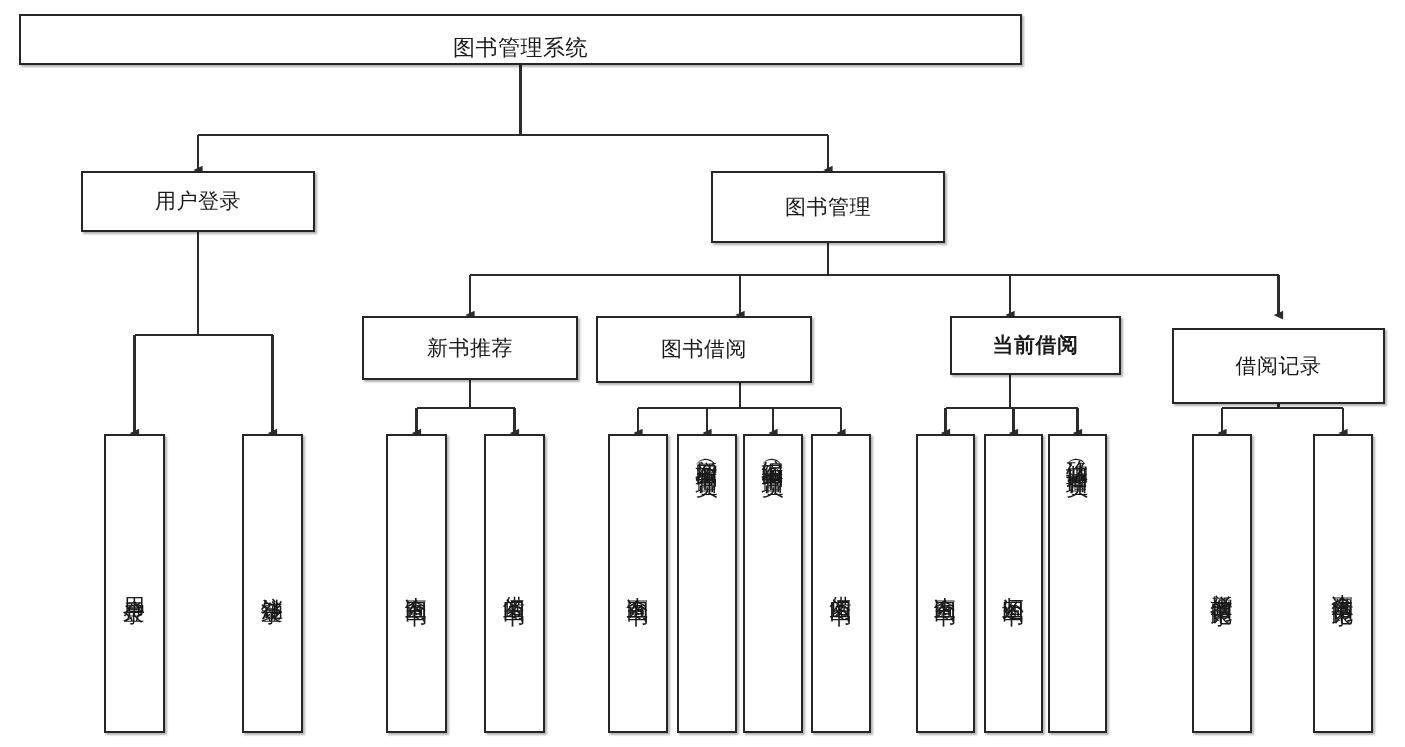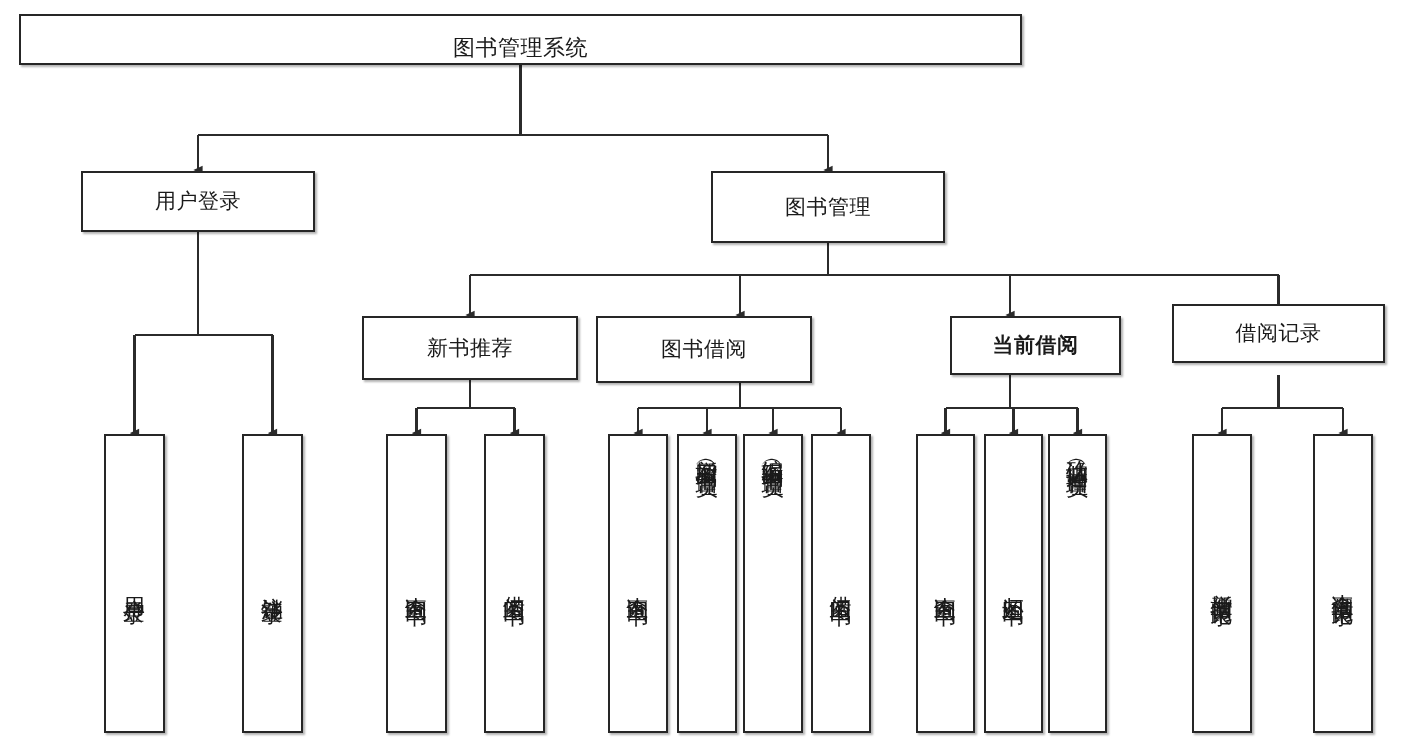--- a/index.html
+++ b/index.html
@@ -144,21 +144,21 @@
       </div>
       <div class="node-box horiz tier-t2" style="left: 362px; top: 316px; width: 216px; height: 64px;">
         <span class="node-label">新书推荐</span>
       </div>
       <div class="node-box horiz tier-t2" style="left: 596px; top: 316px; width: 216px; height: 67px;">
         <span class="node-label">图书借阅</span>
       </div>
       <div class="node-box horiz tier-t2" style="left: 950px; top: 316px; width: 171px; height: 59px; font-weight: bold;">
         <span class="node-label">当前借阅</span>
       </div>
-      <div class="node-box horiz tier-t2" style="left: 1172px; top: 304px; width: 213px; height: 59px;">
+      <div class="node-box horiz tier-t2" style="left: 1172px; top: 328px; width: 213px; height: 76px;">
         <span class="node-label">借阅记录</span>
       </div>
       <div class="node-box vert tier-leaf short" style="left: 104px; top: 434px; width: 61px; height: 299px;">
         <span class="node-label">用户登录</span>
       </div>
       <div class="node-box vert tier-leaf short" style="left: 242px; top: 434px; width: 61px; height: 299px;">
         <span class="node-label">注销登录</span>
       </div>
       <div class="node-box vert tier-leaf short" style="left: 386px; top: 434px; width: 61px; height: 299px;">
         <span class="node-label">查询图书</span>

